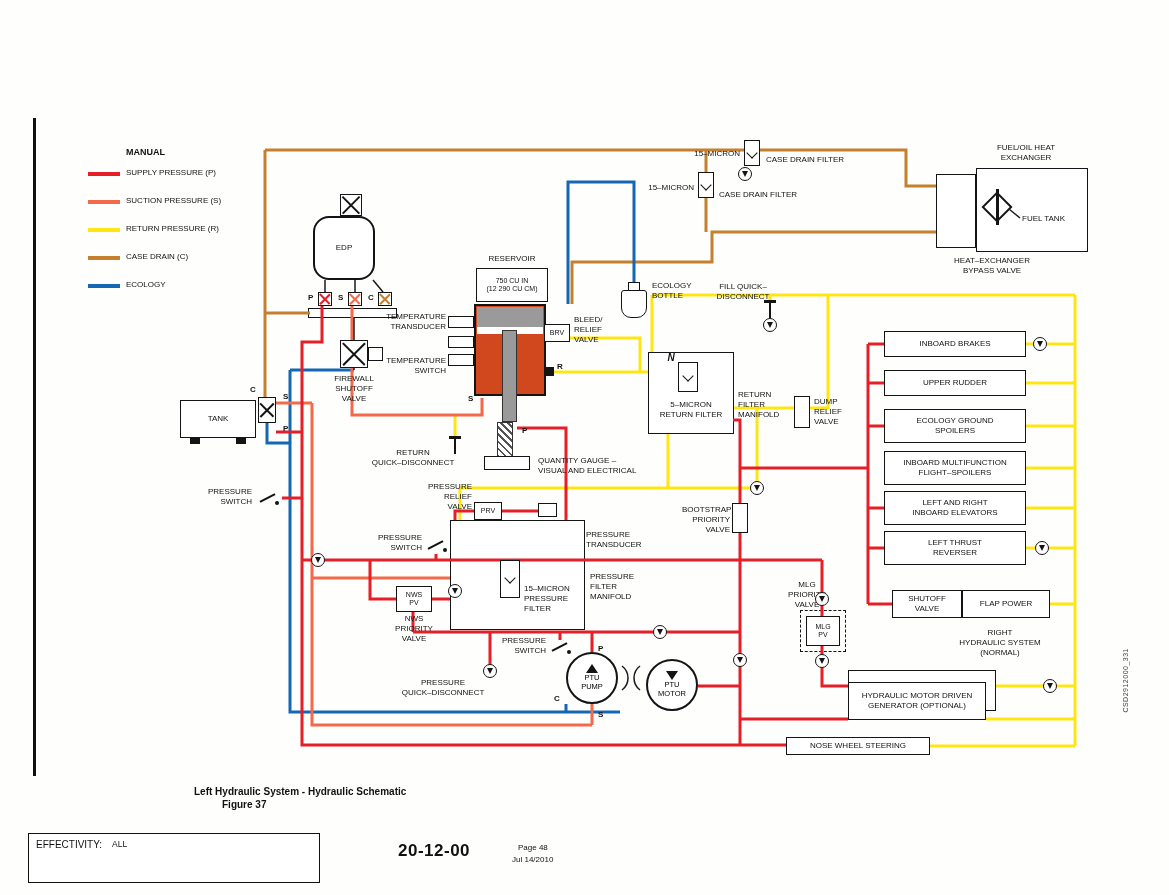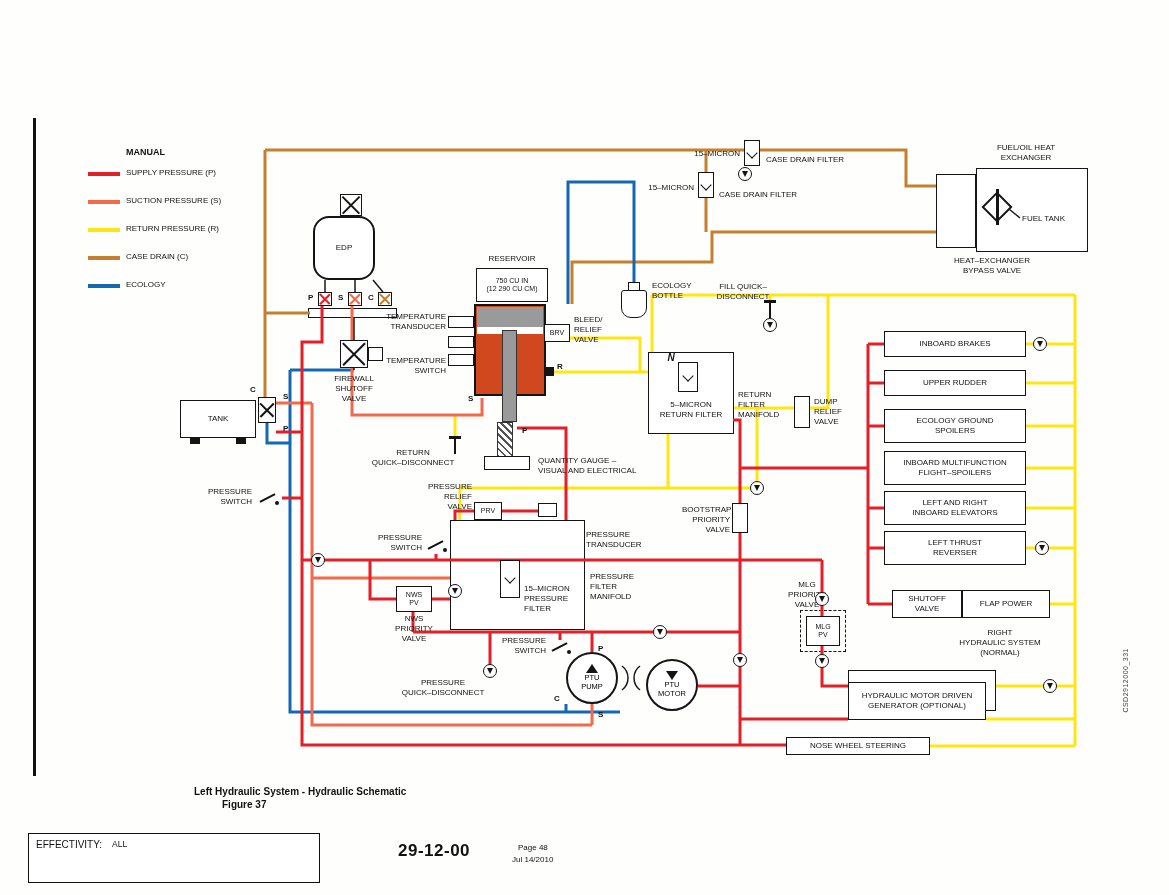--- a/index.html
+++ b/index.html
@@ -386,18 +386,18 @@
   </div>
   <div class="plbl" style="left:598px;top:644px">P</div>
   <div class="plbl" style="left:554px;top:694px">C</div>
   <div class="plbl" style="left:598px;top:710px">S</div>
 
   <div class="lbl left footer-caption" style="left:194px;top:786px;width:300px">Left Hydraulic System - Hydraulic Schematic</div>
   <div class="lbl left footer-caption" style="left:222px;top:799px;width:100px">Figure 37</div>
   <div class="eff-box"></div>
   <div class="lbl left" style="left:36px;top:839px;width:90px;font-size:10px">EFFECTIVITY:</div>
   <div class="lbl left" style="left:112px;top:839px;width:40px;font-size:8.5px">ALL</div>
-  <div class="lbl left ata" style="left:398px;top:841px;width:120px">29-12-00</div>
+  <div class="lbl left ata" style="left:398px;top:841px;width:120px">20-12-00</div>
   <div class="lbl left" style="left:518px;top:843px;width:70px">Page 48</div>
   <div class="lbl left" style="left:512px;top:855px;width:70px">Jul 14/2010</div>
   <div class="docid">CSD2912000_331</div>
 
 </div>
 
 </body></html>

